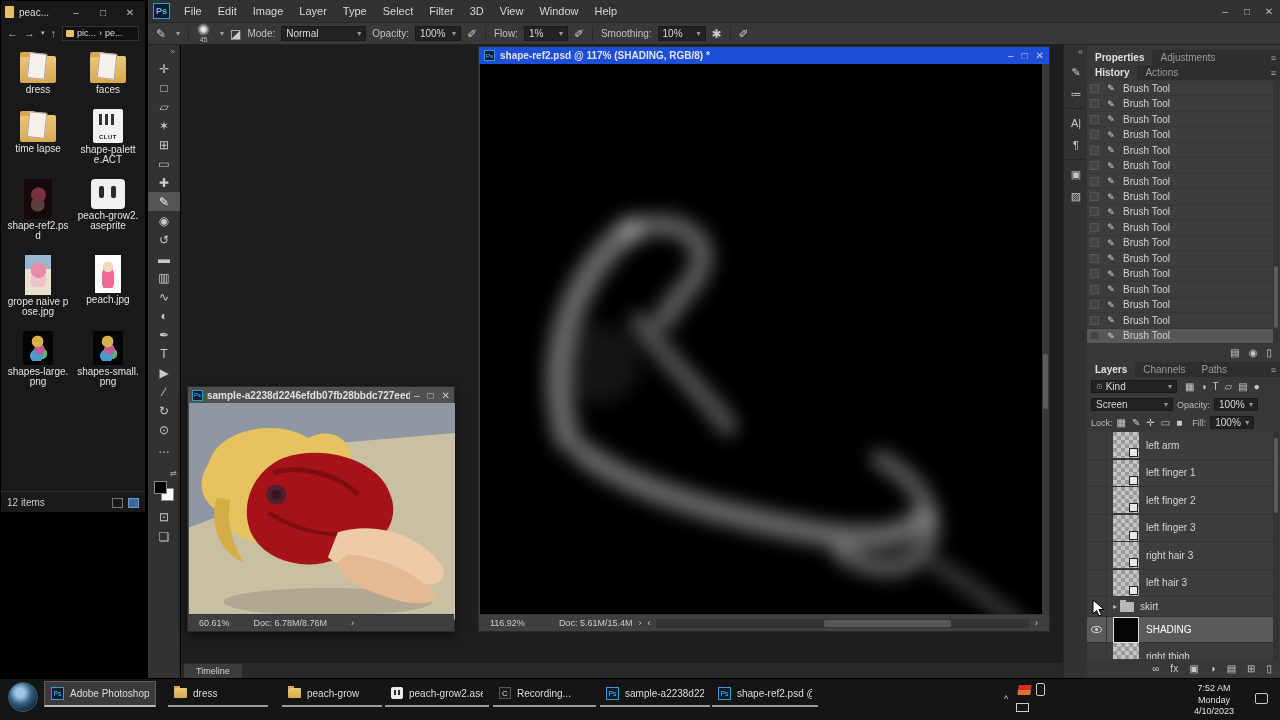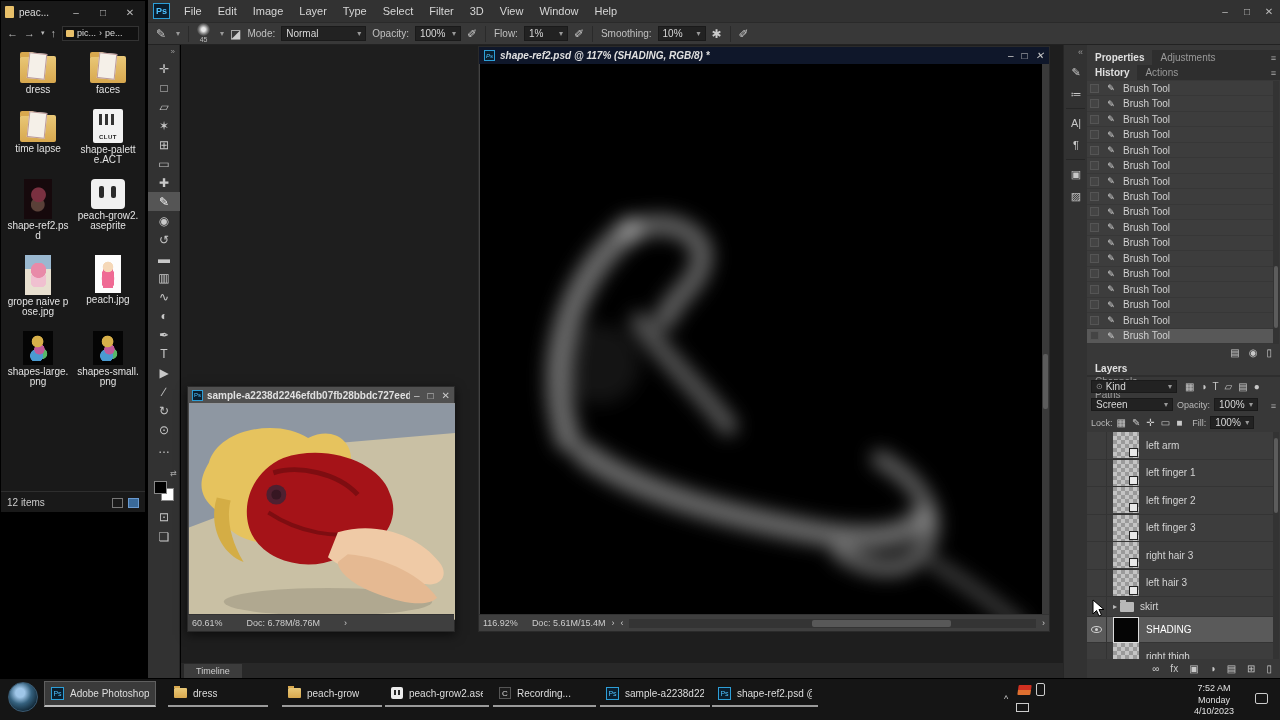--- a/index.html
+++ b/index.html
@@ -82,28 +82,28 @@
   .fg { position:absolute; left:0; top:0; width:13px; height:13px; background:#000; border:1px solid #888; z-index:2; }
   .bg { position:absolute; left:7px; top:7px; width:13px; height:13px; background:#fff; border:1px solid #888; }
   .mini-swap { position:absolute; left:22px; top:424px; color:#aaa; font-size:8px; }
 
   .pasteboard { position:absolute; left:181px; top:45px; width:882px; height:618px; background:#1e1e1e; }
   .timeline-strip { position:absolute; left:181px; top:663px; width:882px; height:15px; background:#282828; }
   .timeline-tab { position:absolute; left:3px; top:1px; height:14px; background:#3c3c3c; color:#cfcfcf; font-size:9px; padding:2px 12px; }
 
   
   .doc-window { position:absolute; left:478px; top:46px; width:572px; height:586px; background:#424242; border:1px solid #2a2a2a; }
-  .doc-titlebar { position:absolute; left:0; top:0; width:100%; height:17px; background:#0f172a; display:flex; align-items:center; gap:5px; padding:0 5px;font-style:italic; }
+  .doc-titlebar { position:absolute; left:0; top:0; width:100%; height:17px; background:#1d4ed8; display:flex; align-items:center; gap:5px; padding:0 5px; }
   .file-ps-icon { width:11px; height:11px; background:#0a1e2e; border:1px solid #2d9fd8; color:#4fc1ff; font-size:6px; display:flex; align-items:center; justify-content:center; flex:none; }
   .doc-title { color:#e0e0e0; font-size:10px; font-weight:bold; white-space:nowrap; overflow:hidden; flex:1; }
   .doc-ctrls { display:flex; gap:8px; color:#ccc; font-size:10px; }
   .doc-canvas { position:absolute; left:1px; top:17px; width:563px; height:551px; background:#000; overflow:hidden; }
   .doc-vscroll { position:absolute; right:0; top:17px; width:7px; height:551px; background:#3a3a3a; }
   .doc-vthumb { position:absolute; left:1px; top:290px; width:5px; height:55px; background:#5c5c5c; border-radius:2px; }
-  .doc-status { position:absolute; left:0; bottom:0; width:100%; height:17px; background:#3f3f3f; border-top:1px solid #333; display:flex; align-items:center; gap:6px; padding:0 4px; font-size:9px; color:#ccc; }
+  .doc-status { position:absolute; left:0; bottom:0; width:100%; height:17px; background:#3f3f3f; border-top:1px solid #333; display:flex; align-items:center; gap:6px; padding:0 11px; font-size:9px; color:#ccc; }
   .hscroll-track { position:relative; flex:1; height:9px; background:#343434; }
   .hscroll-thumb { position:absolute; left:45%; top:1px; width:34%; height:7px; background:#585858; border-radius:2px; }
 
   .sample-window { position:absolute; left:187px; top:386px; width:268px; height:246px; background:#4a4a4a; border:1px solid #2a2a2a; box-shadow:0 3px 10px rgba(0,0,0,.6); }
   .sample-titlebar { position:absolute; left:0; top:0; width:100%; height:16px; background:#505050; display:flex; align-items:center; gap:4px; padding:0 4px; }
   .sample-img { position:absolute; left:1px; top:16px; width:266px; height:217px; overflow:hidden; }
 
   
   .dock-strip { position:absolute; left:1063px; top:45px; width:24px; height:633px; background:#323232; border-left:1px solid #262626; }
   .dock-head { text-align:right; color:#999; font-size:9px; padding:2px 4px 4px 0; }
@@ -375,21 +375,21 @@
           <path d="M455,500 C490,520 520,545 540,560" stroke-width="14" opacity="0.3"></path>
           <circle cx="120" cy="300" r="40" fill="#888" stroke="none" opacity="0.15"></circle>
         </g>
       </svg>
     </div>
     <div class="doc-vscroll">
         <span class="doc-vthumb"></span>
       </div>
     <div class="doc-status">
       <span>116.92%</span>
-      <span style="margin-left:8px;text-align:right;">Doc: 5.61M/15.4M</span>
+      <span style="margin-left:28px;text-align:right;">Doc: 5.61M/15.4M</span>
       <span>›</span>
       <span>‹</span>
       <span class="hscroll-track">
           <span class="hscroll-thumb"></span>
         </span>
       <span>›</span>
     </div>
   </div>
 
   <div class="sample-window">
@@ -539,21 +539,21 @@
       </div>
     <div class="hist-scroll">
         <span class="hist-thumb"></span>
       </div>
     <div class="panel-actions" style="top:299px;" id="history-actions">
         <span class="picon">▤</span>
         <span class="picon">◉</span>
         <span class="picon">▯</span>
       </div>
 
-    <div class="ptabs" style="top:317px;flex-direction:column;">
+    <div class="ptabs" style="top:317px;">
       <span class="ptab active">Layers</span>
       <span class="ptab">Channels</span>
       <span class="ptab">Paths</span>
       <span class="pmenu">≡</span>
     </div>
     <div class="kind-row" style="top:334px; height:15px;">
       <span class="opt-box" style="width:86px; height:13px;">
         <span style="display:flex; gap:3px; align-items:center;">
           <span style="font-size:8px; color:#999;">⊙</span>
           <span>Kind</span>

